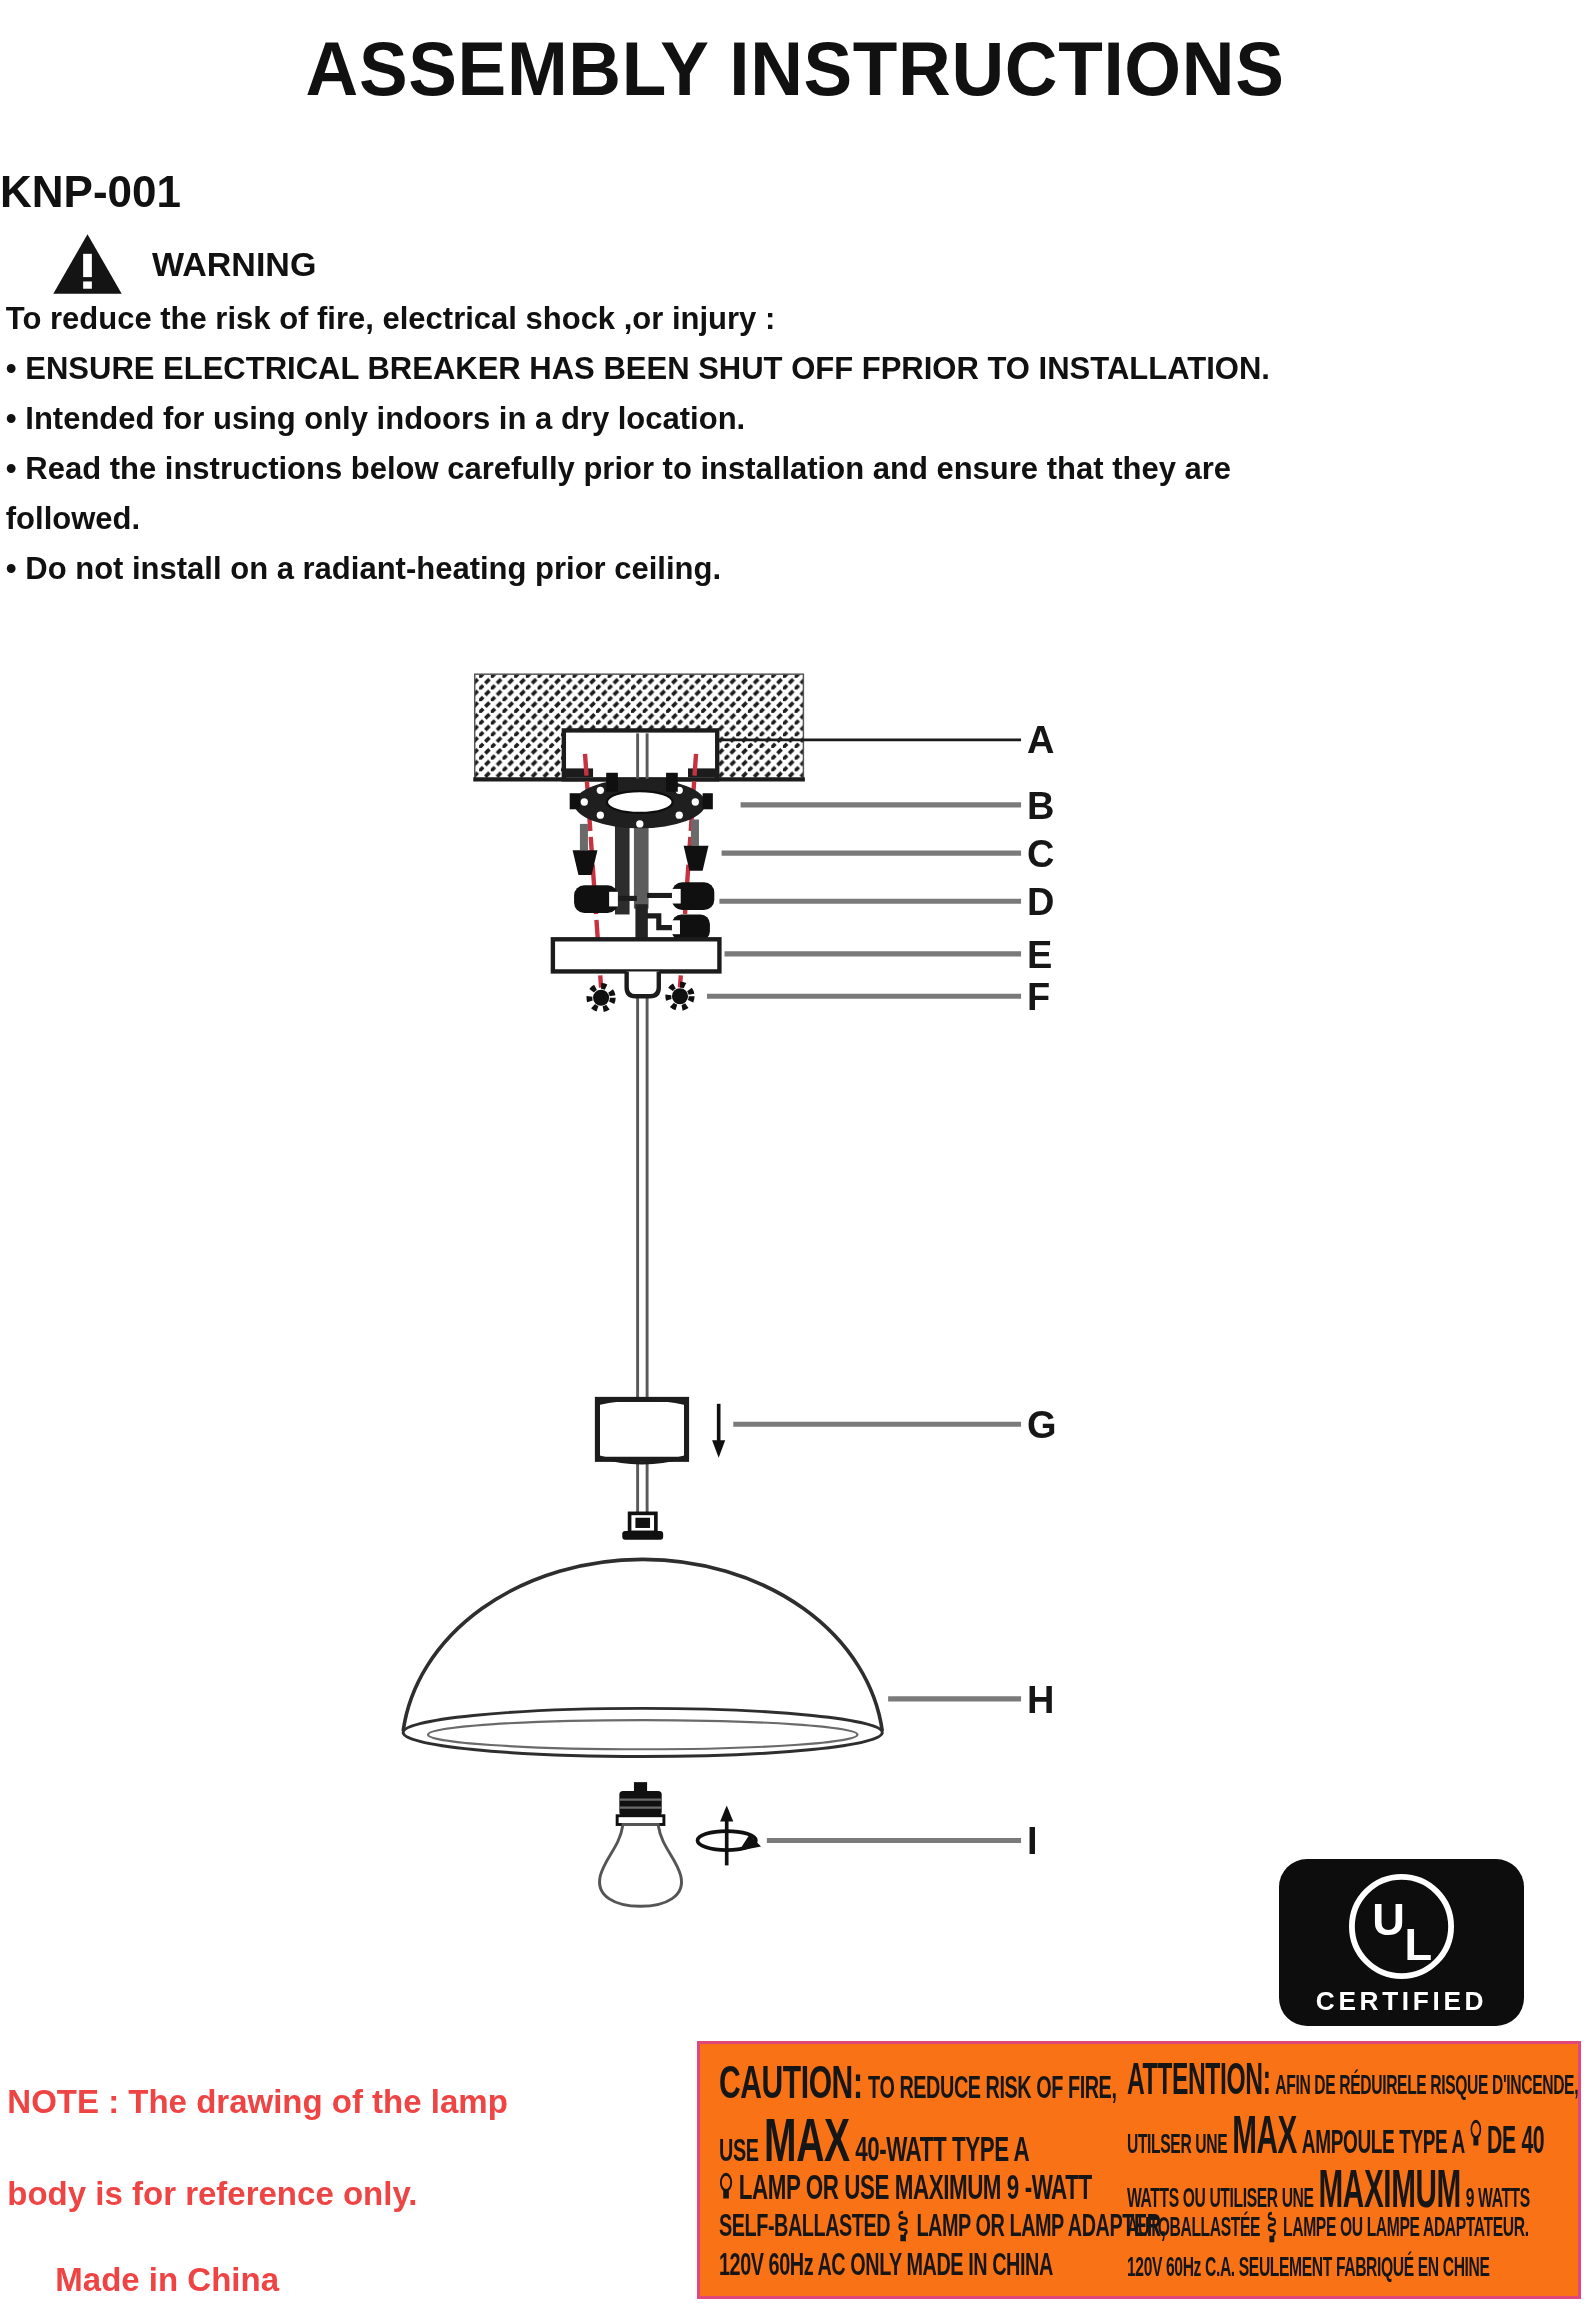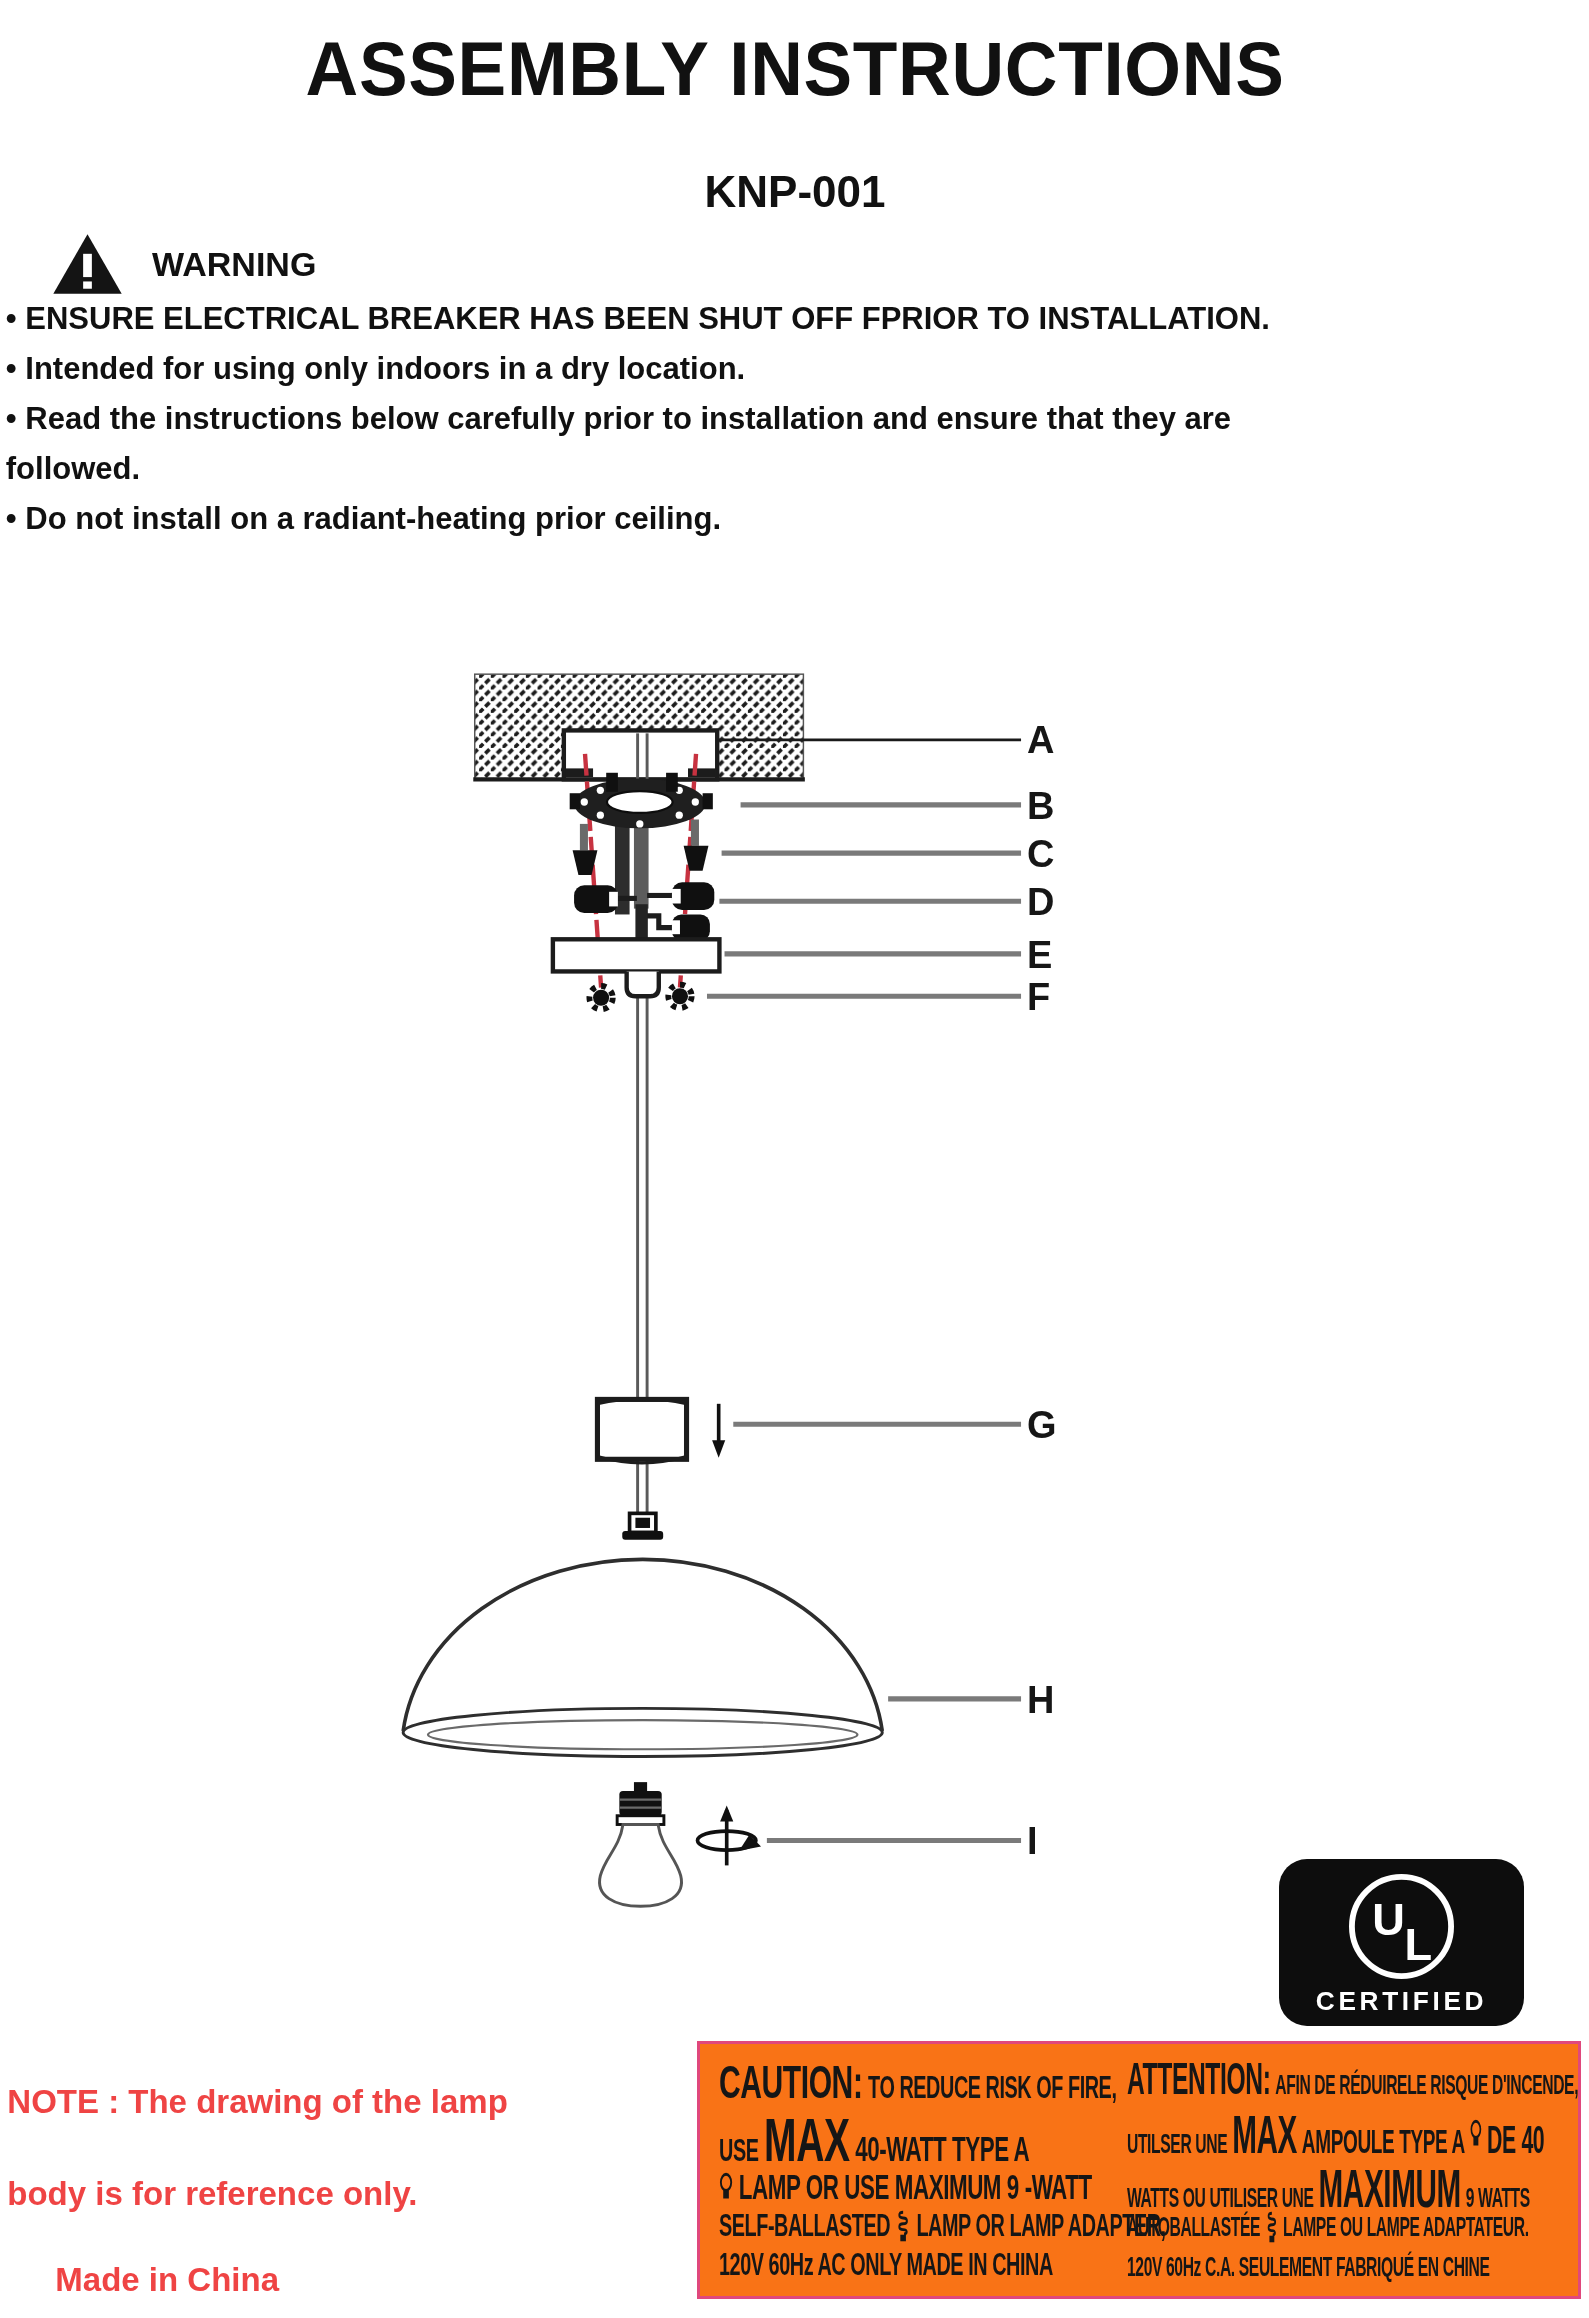--- a/index.html
+++ b/index.html
@@ -4,21 +4,21 @@
 <style>
   html,body{margin:0;padding:0;}
   body{
     width:1590px;height:2319px;position:relative;background:#ffffff;
     font-family:"Liberation Sans",sans-serif;color:#111;overflow:hidden;
   }
   .abs{position:absolute;}
   
   .title{top:25px;left:0;width:1590px;text-align:center;font-weight:700;
     font-size:76px;letter-spacing:0.7px;transform:scaleX(0.96);transform-origin:center;}
-  .model{top:167px;left:0;width:1590px;text-align:center;font-weight:700;font-size:44px;}
+  .model{top:167px;left:0;width:1590px;font-weight:700;font-size:44px;}
   
   .warn-tri{left:51px;top:232px;width:73px;height:64px;}
   .warn-head{left:152px;top:245px;font-size:34px;font-weight:700;}
   .warn-lines{left:5.8px;top:294px;width:1497px;font-size:31px;font-weight:700;line-height:50px;}
   .wl{white-space:nowrap;}
   
   .diagram{left:0;top:0;width:1590px;height:2319px;}
   .lbl{font-family:"Liberation Sans",sans-serif;font-size:52px;font-weight:700;fill:#161616;}
   
   .ul-badge{left:1279px;top:1859px;width:245px;height:167px;background:#0d0d0d;border-radius:28px;}
@@ -48,20 +48,21 @@
 <div class="abs model">KNP-001</div>
 
 <svg class="abs warn-tri" viewBox="0 0 100 88">
   <polygon points="50,3 97,85 3,85" fill="#141414"></polygon>
   <rect x="44" y="30" width="12" height="32" fill="#ffffff"></rect>
   <rect x="44" y="68" width="12" height="10" fill="#ffffff"></rect>
 </svg>
 <div class="abs warn-head">WARNING</div>
 
 <div class="abs warn-lines">
+  <div class="wl">To reduce the risk of fire, electrical shock ,or injury :</div>
   <div class="wl">• ENSURE ELECTRICAL BREAKER HAS BEEN SHUT OFF FPRIOR TO INSTALLATION.</div>
   <div class="wl">• Intended for using only indoors in a dry location.</div>
   <div class="wl">• Read the instructions below carefully prior to installation and ensure that they are</div>
   <div class="wl">followed.</div>
   <div class="wl">• Do not install on a radiant-heating prior ceiling.</div>
 </div>
 
 <svg class="abs diagram" viewBox="0 0 2177 3175">
   <defs>
     <pattern id="hatch" width="16" height="16" patternUnits="userSpaceOnUse">

